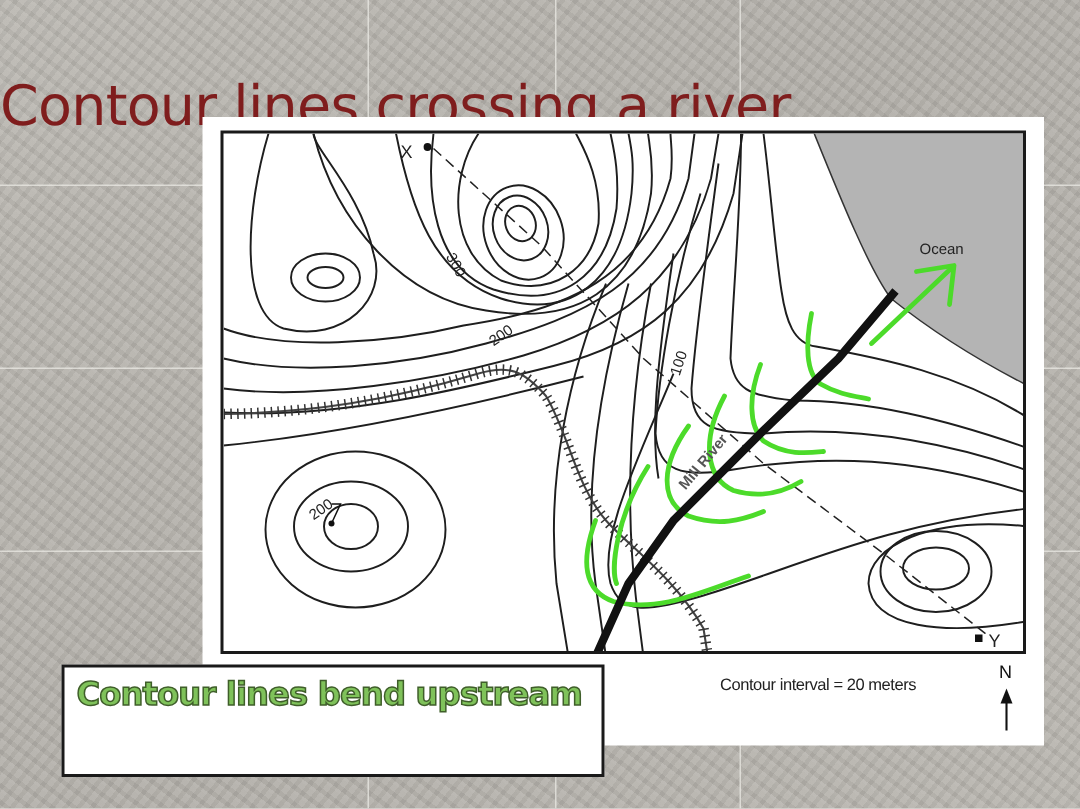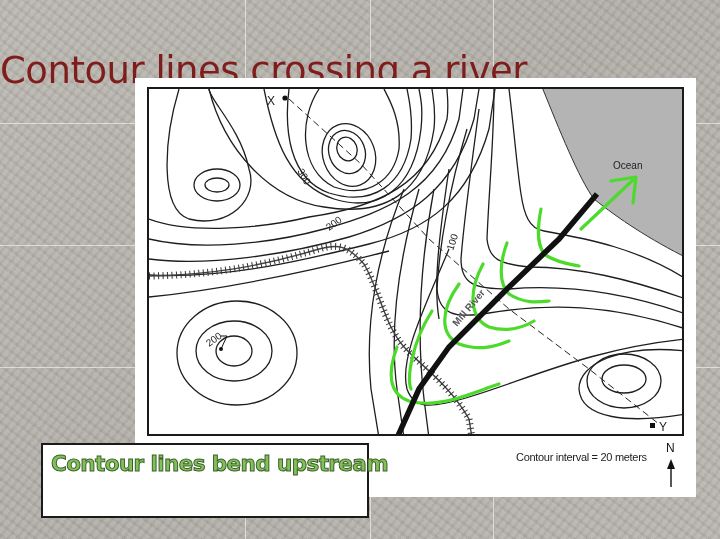--- a/index.html
+++ b/index.html
@@ -29,26 +29,25 @@
     background: #ffffff;
   }
   .map {
     position: absolute; left: 12px; top: 9px; width: 537px; height: 349px;
     border: 2px solid #1a1a1a; box-sizing: border-box; background: #fff; overflow: hidden;
   }
   .map svg { position: absolute; left: 0; top: 0; }
   .interval {
     position: absolute; left: 345px; top: 373px; font-size: 11px; color: #222;
     letter-spacing: -0.3px;
-    margin-left: 36px;
   }
   .north { position: absolute; left: 529px; top: 363px; width: 14px; height: 50px; }
   .north-label { position: absolute; left: 2px; top: 0; font-size: 12px; color: #111; }
   .callout {
-    position: absolute; left: 41px; top: 443px; width: 328px; height: 75px;
+    position: absolute; left: 41px; top: 443px; width: 362px; height: 75px;
     background: #ffffff; border: 2px solid #1a1a1a; box-sizing: border-box;
     padding: 4px 0 0 8px;
   }
   .callout-line {
     display: block; font-family: "DejaVu Sans", sans-serif; font-weight: bold;
     font-size: 21.5px; line-height: 30px; color: #7fc25a; letter-spacing: -0.6px;
     -webkit-text-stroke: 1px #3f5e2a;
     white-space: nowrap;
   }
   .lbl { font-family: "Liberation Sans", sans-serif; fill: #222; }

